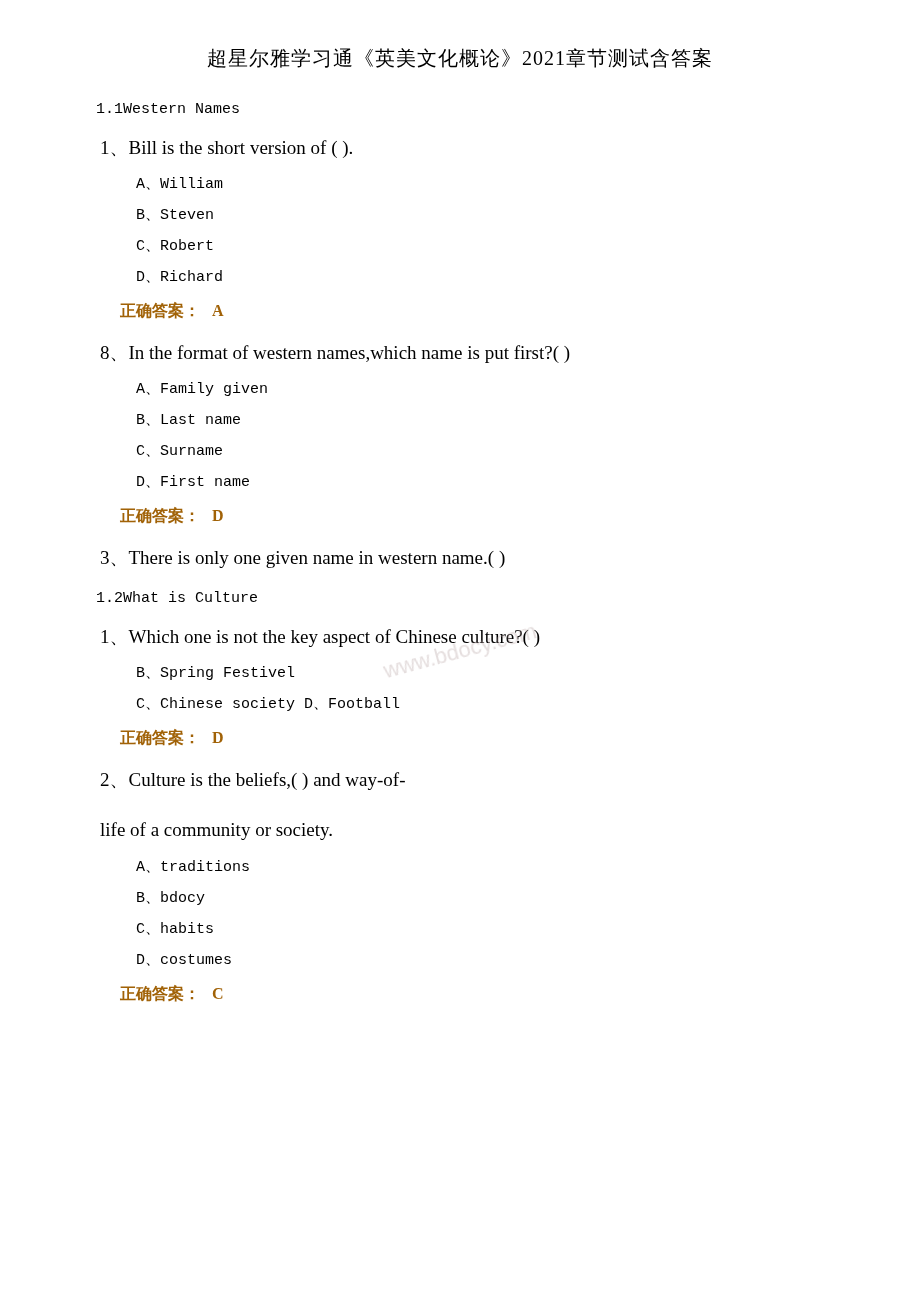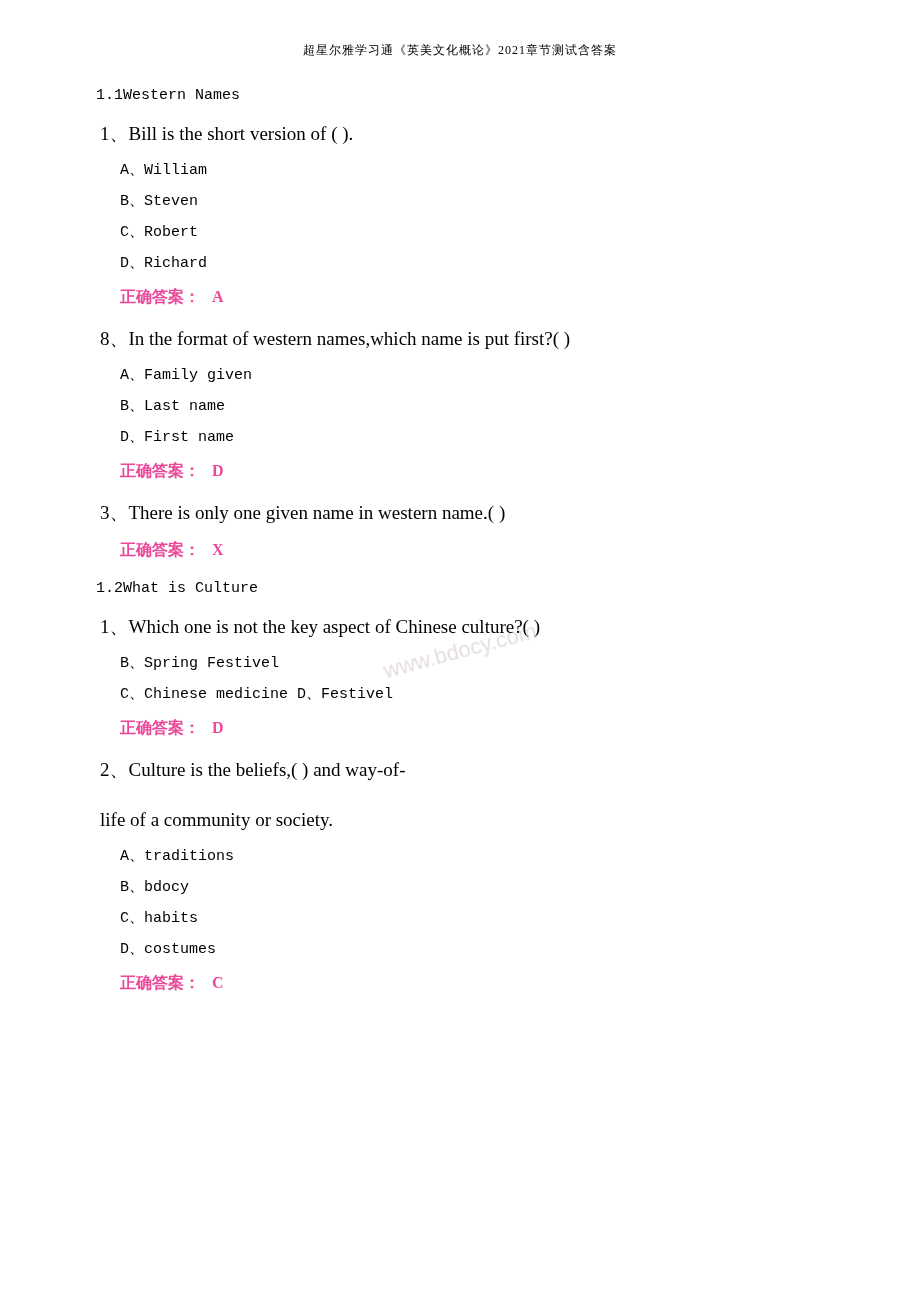--- a/index.html
+++ b/index.html
@@ -14,21 +14,21 @@
       color: #000000;
       font-size: 15px;
       line-height: 1.8;
       padding: 40px 60px;
       width: 920px;
       min-height: 1302px;
     }
 
     .page-title {
       text-align: center;
-      font-size: 12px;
+      font-size: 20px;
       font-weight: normal;
       margin-bottom: 20px;
       font-family: "SimSun", "STSong", serif;
       letter-spacing: 1px;
     }
 
     .section-header {
       font-family: "Courier New", Courier, monospace;
       font-size: 15px;
       margin: 10px 0 6px 36px;
@@ -36,27 +36,27 @@
 
     .question {
       font-family: Liberation Serif, serif;
       font-size: 19px;
       margin: 8px 0 6px 40px;
     }
 
     .option {
       font-family: "Courier New", Courier, monospace;
       font-size: 15px;
-      margin: 4px 0 4px 60px;
+      margin: 4px 0 4px 76px;
     }
 
     .answer {
       font-family: "SimSun", "STSong", serif;
       font-size: 16px;
-      color: #ec4899;
+      color: #a16207;
       font-weight: bold;
       margin: 6px 0 10px 60px;
     }
 
     .answer-value {
       font-size: 16px;
       margin-left: 8px;
     }
 
     .watermark {
@@ -91,43 +91,40 @@
     <div class="answer">
       <span>正确答案：</span>
       <span class="answer-value">A</span>
     </div>
   </div>
 
   <div>
     <div class="question">8、In  the  format  of  western  names,which  name  is  put  first?( )</div>
     <div class="option">A、Family  given</div>
     <div class="option">B、Last  name</div>
+    <div class="option">C、Surname</div>
     <div class="option">D、First  name</div>
     <div class="answer">
       <span>正确答案：</span>
       <span class="answer-value">D</span>
     </div>
   </div>
 
   <div>
     <div class="question">3、There  is  only  one  given  name  in  western  name.( )</div>
-    <div class="answer">
-      <span>正确答案：</span>
-      <span class="answer-value">X</span>
-    </div>
   </div>
 </div>
 
 <div>
   <div class="section-header">1.2What  is  Culture</div>
 
   <div>
     <div class="question">1、Which  one  is  not  the  key  aspect  of  Chinese  culture?( )</div>
     <div class="option">B、Spring  Festivel</div>
-    <div class="option">C、Chinese  medicine  D、Festivel</div>
+    <div class="option">C、Chinese  society  D、Football</div>
     <div class="answer">
       <span>正确答案：</span>
       <span class="answer-value">D</span>
     </div>
   </div>
 
   <div>
     <div class="question">2、Culture  is  the  beliefs,( )  and  way-of-</div>
     <div class="question" style="margin-top:16px; padding-left: 0;">life  of  a  community  or  society.</div>
     <div class="option">A、traditions</div>

